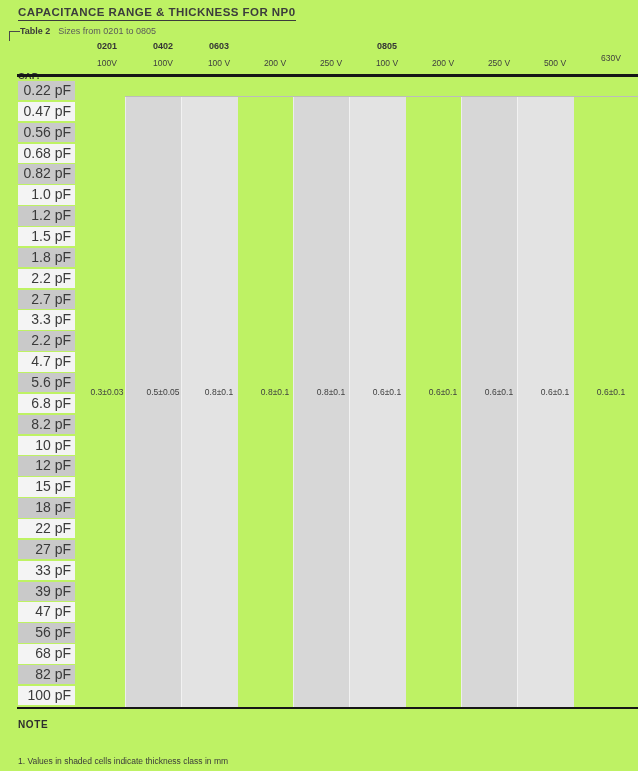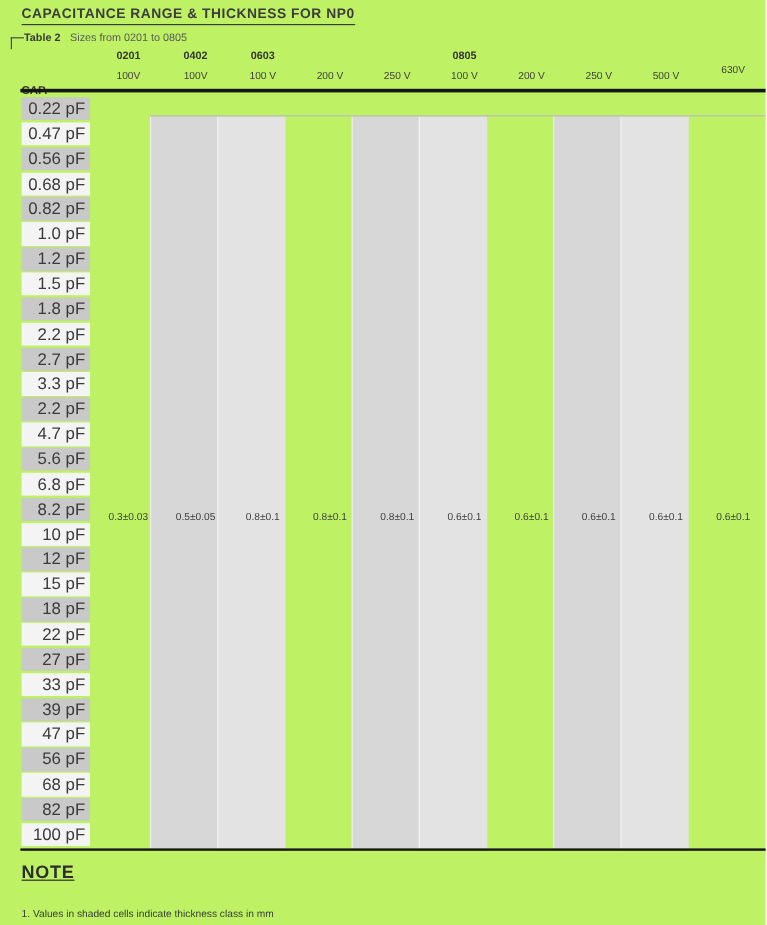--- a/index.html
+++ b/index.html
@@ -39,25 +39,25 @@
 
   
   .rows{position:absolute;left:18px;top:81px;width:57px;}
   .cap-cell{height:19.4px;margin-bottom:1.47px;box-sizing:border-box;
             line-height:19.6px;text-align:right;padding-right:4px;font-size:14px;color:#3a3a3a;}
   .cap-cell.dark{background:#c9c9c9;}
   .cap-cell.light{background:#f4f4f4;}
 
   
   .value{position:absolute;top:387px;width:56px;text-align:center;
-         font-size:8.5px;color:#3e3e3e;white-space:nowrap;margin-top:38px;}
+         font-size:8.5px;color:#3e3e3e;white-space:nowrap;}
 
   
-  .note-title{position:absolute;left:18px;top:719px;font-size:15px;font-weight:bold;
-              letter-spacing:.6px;color:#2e2e2e;text-decoration:underline;}
+  .note-title{position:absolute;left:18px;top:719px;font-size:10px;font-weight:bold;
+              letter-spacing:.6px;color:#2e2e2e;}
   .note-item{position:absolute;left:18px;font-size:8.5px;color:#3a3a3a;white-space:nowrap;}
   .note-1{top:736px;margin-top:20px;}
   .note-2{top:754px;}
 </style>
 </head>
 <body>
 
 <div class="page">
 
   <div class="title">CAPACITANCE RANGE &amp; THICKNESS FOR NP0</div>

